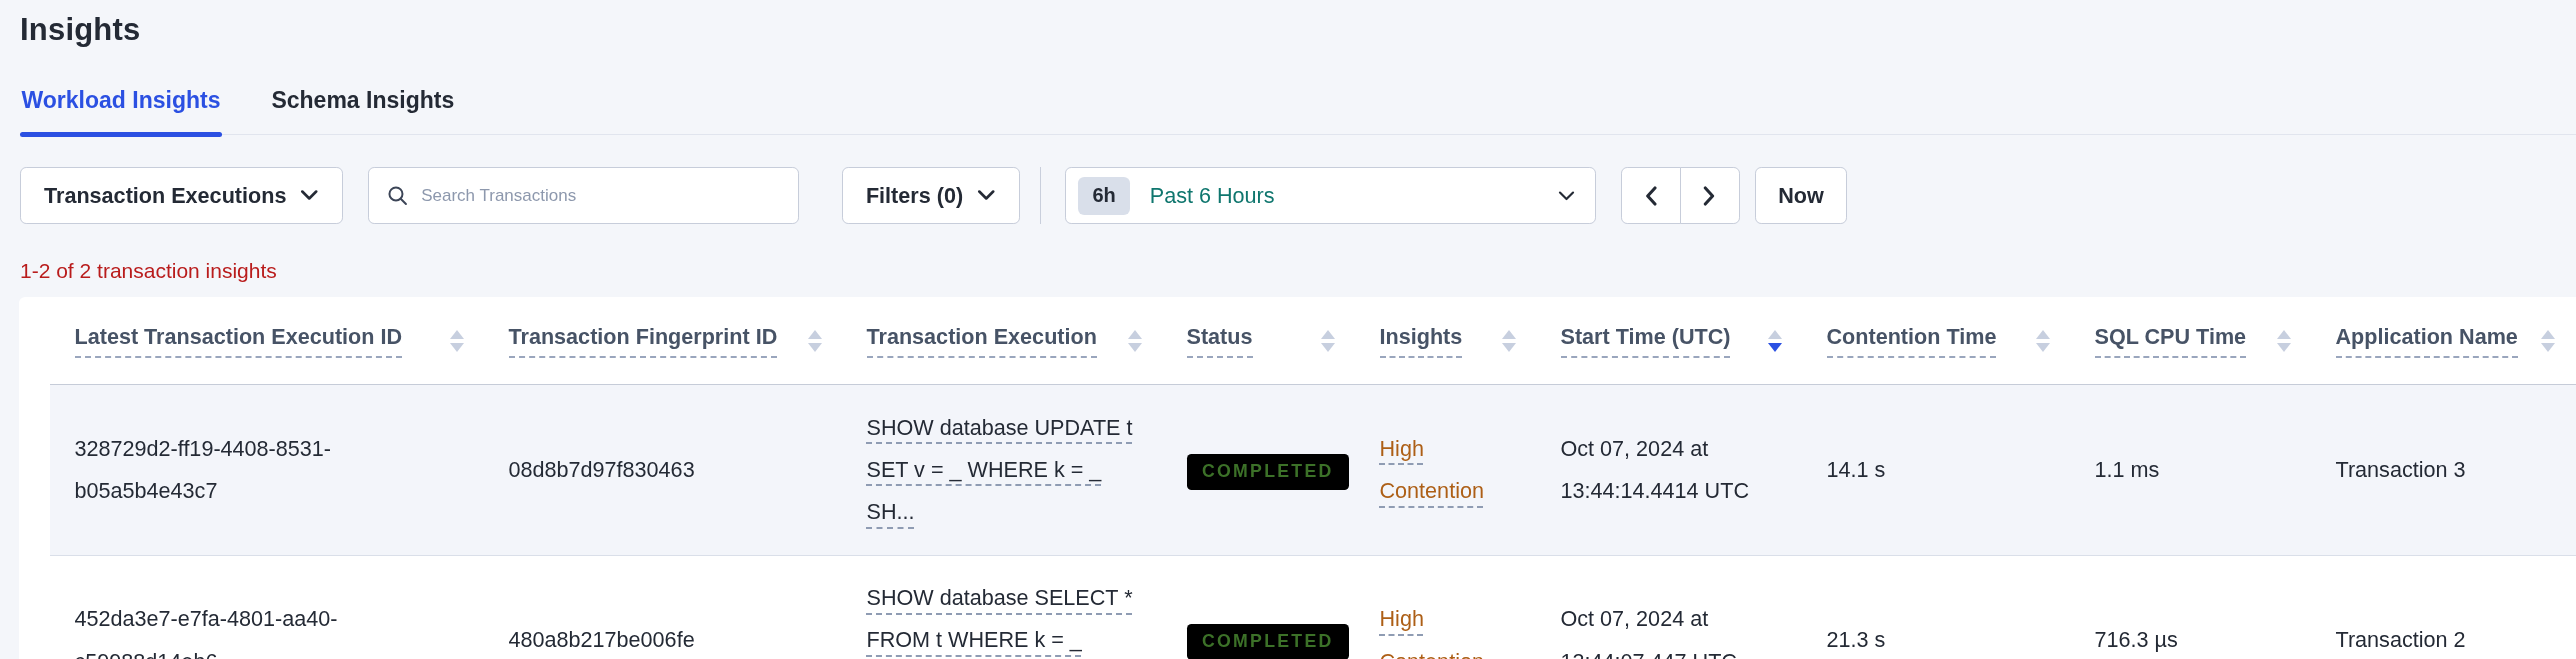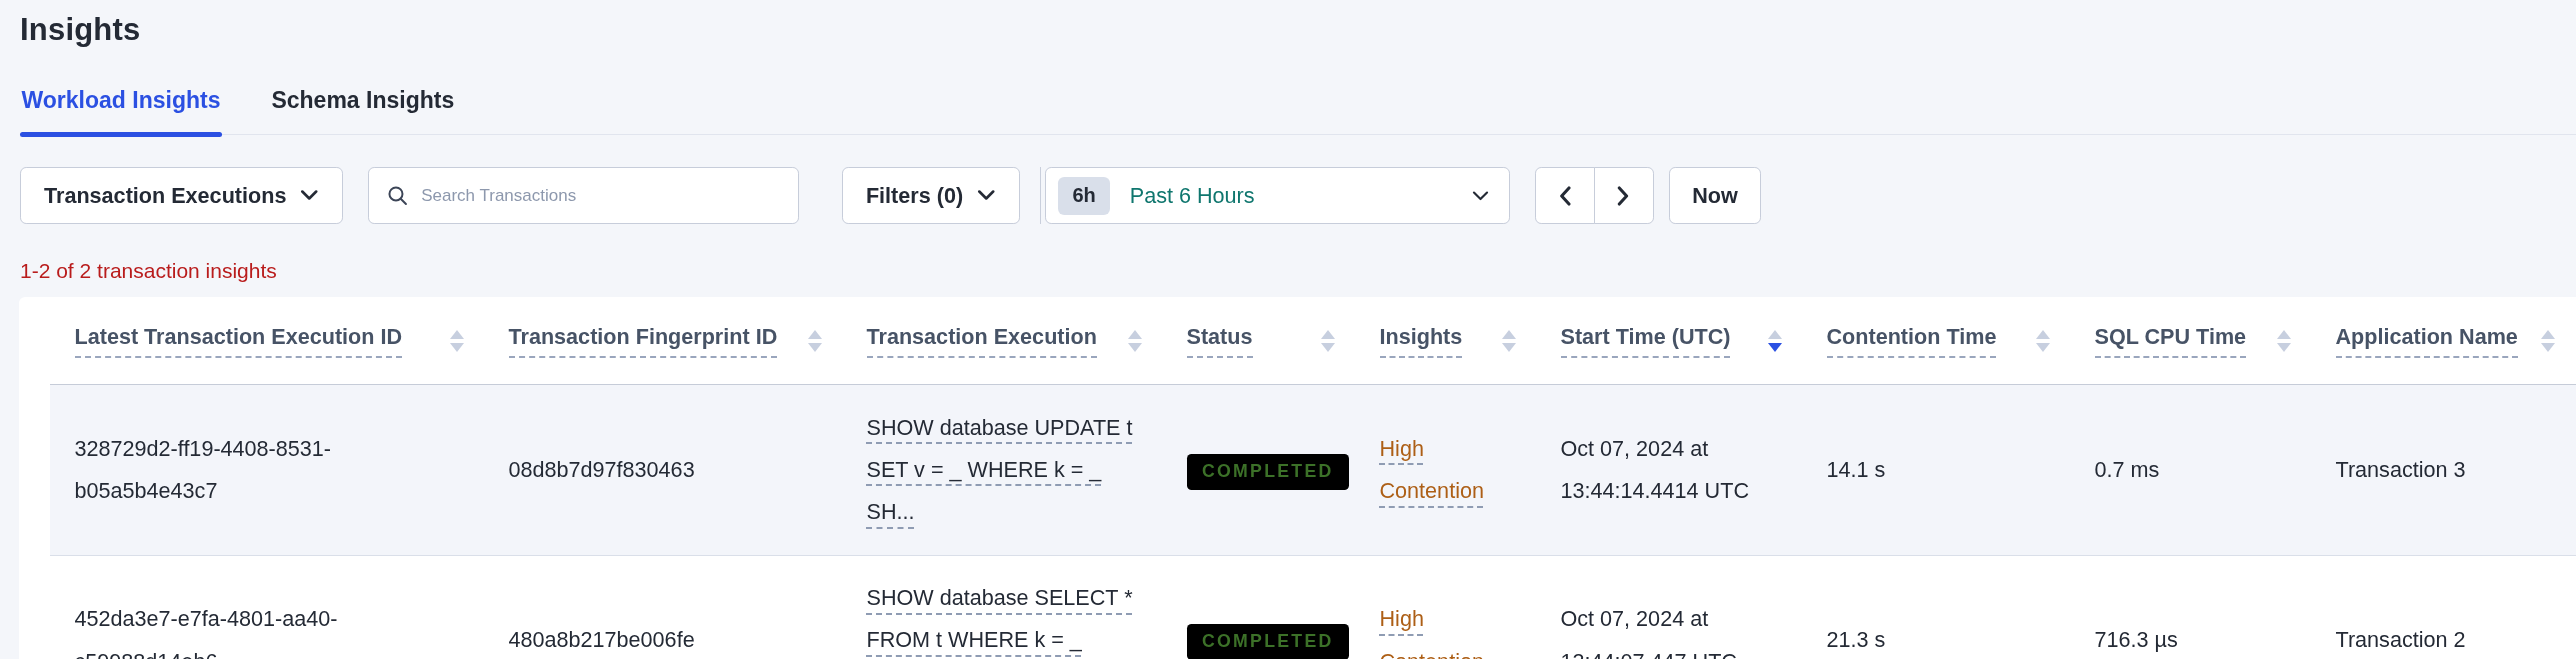--- a/index.html
+++ b/index.html
@@ -54,21 +54,21 @@
   .search-box input{
     border:none; outline:none; flex:1; font-size:17px;
     font-family:"Liberation Sans", sans-serif; color:#0f766e; background:transparent;
   }
   .search-box input::placeholder{ color:#8d98ad; }
   .filters-btn{ margin-left:43px; }
   .v-divider{
     margin-left:20px; width:1.5px; height:57px; background:#c9cfdc;
   }
   .time-picker{
-    margin-left:4px; width:465px; height:57px;
+    margin-left:24px; width:531px; height:57px;
     background:#fff; border:1.5px solid #c7cdda; border-radius:6.2px;
     display:flex; align-items:center; padding:0 20px 0 12.3px; cursor:pointer;
   }
   .time-chip{
     background:#d9dfea; border-radius:6.2px; padding:7.7px 14px;
     font-size:20px; font-weight:700; color:#242a35;
   }
   .time-label{ margin-left:20px; font-size:21.6px; color:#0f766e; }
   .time-picker .chev{ margin-left:auto; }
   .pager{ margin-left:25px; display:flex; }
@@ -281,21 +281,21 @@
           <span class="query-link">SHOW database UPDATE t SET v = _ WHERE k = _ SH...</span>
         </div>
         <div class="td">
           <span class="status-badge">COMPLETED</span>
         </div>
         <div class="td">
           <span class="insight-link">High Contention</span>
         </div>
         <div class="td"><span>Oct 07, 2024 at 13:44:14.4414 UTC</span></div>
         <div class="td"><span>14.1 s</span></div>
-        <div class="td"><span>0.7 ms</span></div>
+        <div class="td"><span>1.1 ms</span></div>
         <div class="td"><span>Transaction 3</span></div>
       </div>
 
       <div class="tr row">
         <div class="td"><span class="wrap-id">452da3e7-e7fa-4801-aa40-c59988d14eb6</span></div>
         <div class="td"><span>480a8b217be006fe</span></div>
         <div class="td">
           <span class="query-link">SHOW database SELECT * FROM t WHERE k = _ SHOW ...</span>
         </div>
         <div class="td">

